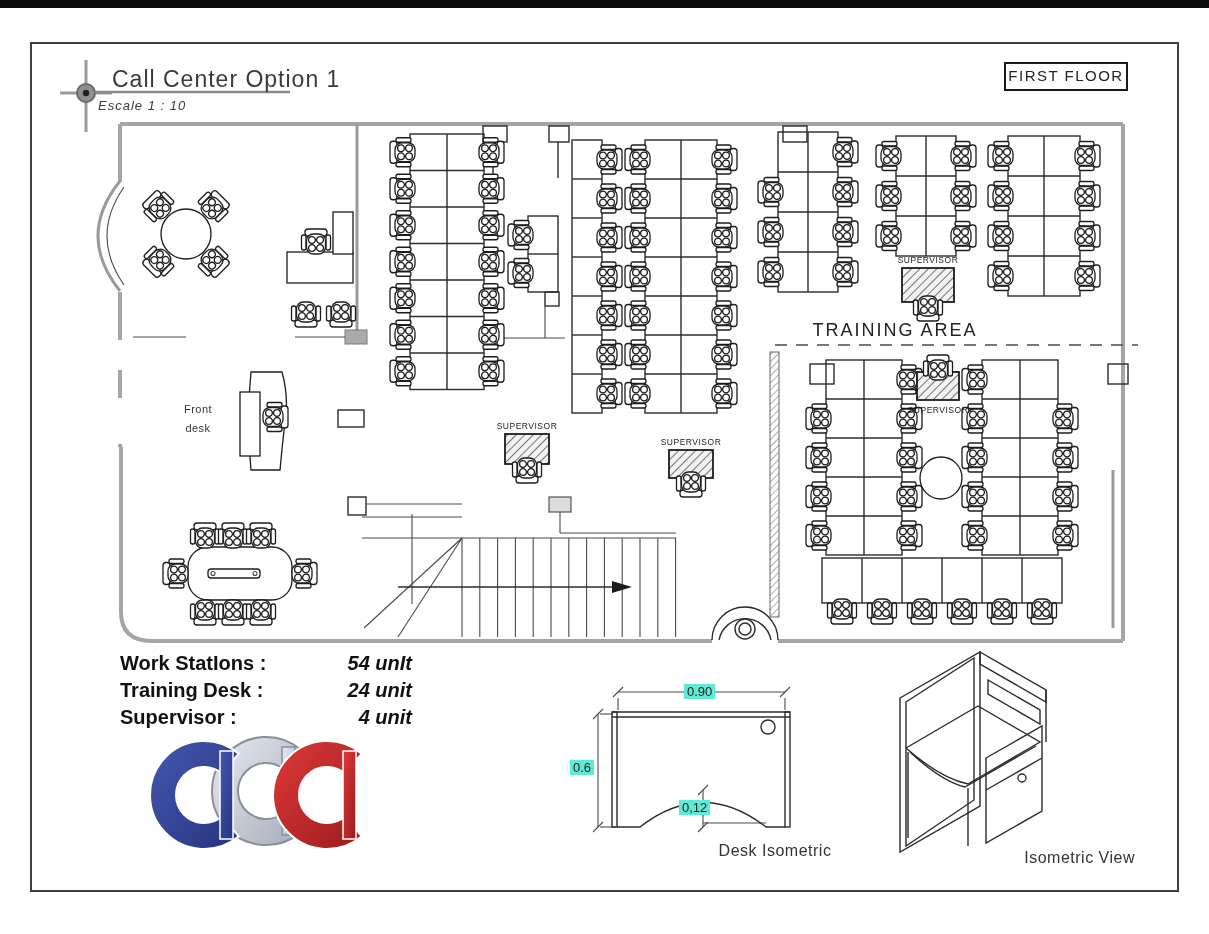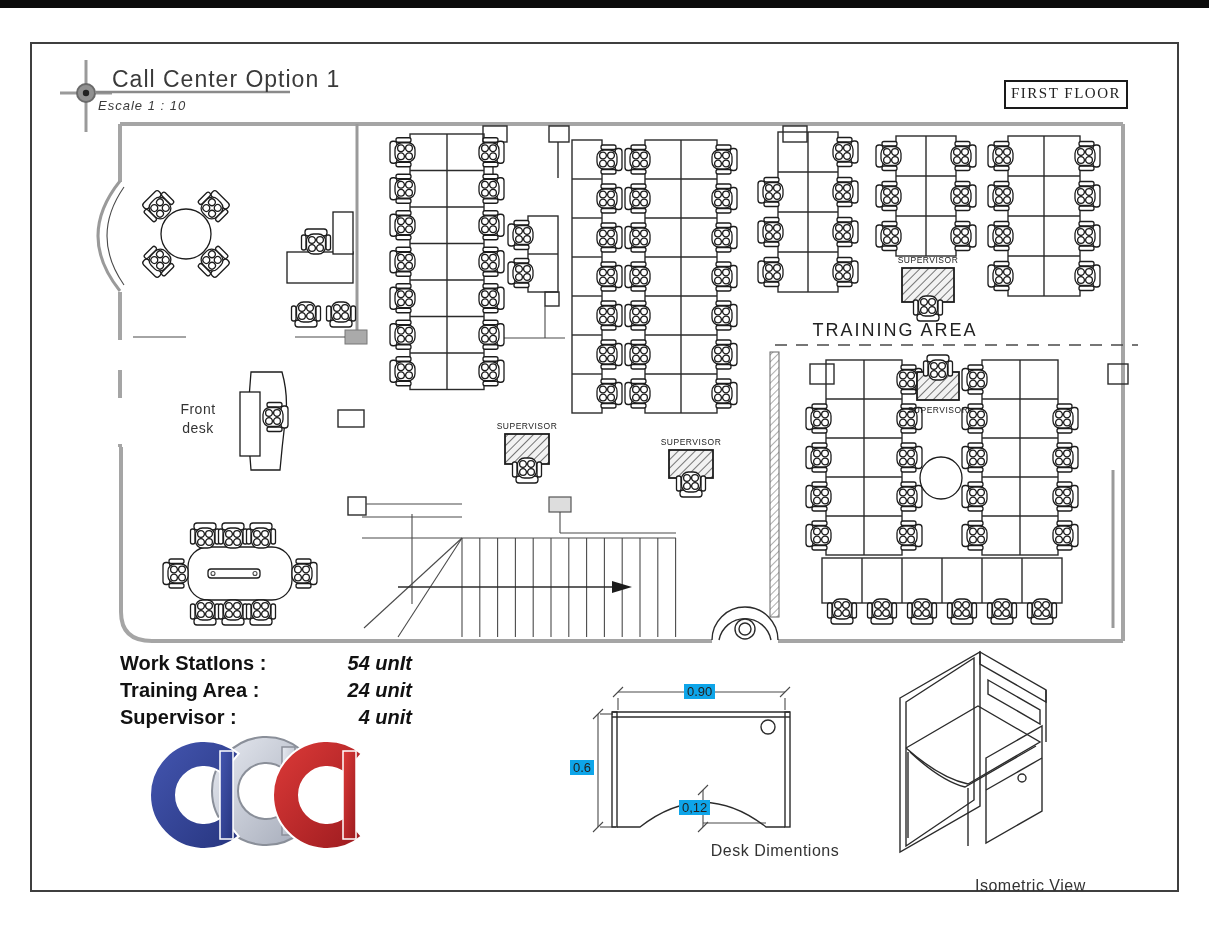--- a/index.html
+++ b/index.html
@@ -6,27 +6,27 @@
   #stage{position:relative;width:1209px;height:934px;background:#fff;overflow:hidden;
          font-family:"Liberation Sans",sans-serif;color:#2b2b2b;}
   #topbar{position:absolute;left:0;top:0;width:1209px;height:8px;background:#0b0b0b;}
   #sheet{position:absolute;left:30px;top:42px;width:1145px;height:846px;border:2px solid #3f3f3f;}
   svg{position:absolute;left:0;top:0;}
   .abs{position:absolute;}
   .title{font-size:23px;letter-spacing:1px;color:#3a3a3a;}
   .escale{font-size:13px;letter-spacing:1px;color:#3a3a3a;}
   .floorbox{border:2px solid #1a1a1a;width:120px;height:22px;text-align:center;
             font-size:15px;letter-spacing:1.5px;padding-top:3px;color:#222;}
-  .planlabel{font-size:14px;color:#333;letter-spacing:.5px;}
+  .planlabel{font-size:11px;color:#333;letter-spacing:.5px;}
   .talabel{font-size:18px;letter-spacing:2px;color:#222;text-align:center;width:180px;}
   .legend{font-weight:bold;font-size:20px;color:#111;}
   .legend .row{display:flex;height:27px;line-height:27px;}
   .legend .lab{width:192px;display:inline-block;}
   .legend .val{width:100px;display:inline-block;text-align:right;font-style:italic;}
-  .dimlab{font-size:13px;color:#222;background:#0ea5e9;padding:0 3px;}
+  .dimlab{font-size:13px;color:#222;background:#5eead4;padding:0 3px;}
   .caption{font-size:16px;color:#333;letter-spacing:.5px;}
   
   .wall{stroke:#a5a5a5;stroke-width:4;fill:none;}
   .wall2{stroke:#9a9a9a;stroke-width:3;fill:none;}
   .ln{stroke:#2b2b2b;stroke-width:1.4;fill:none;}
   .thin{stroke:#4a4a4a;stroke-width:1.1;fill:none;}
   .furn{stroke:#1c1c1c;stroke-width:1.3;fill:#fff;}
   .dash{stroke:#4a4a4a;stroke-width:1.6;fill:none;stroke-dasharray:12 9;}
   .suplab{font-size:8.5px;letter-spacing:.5px;fill:#1a1a1a;text-anchor:middle;
           font-family:"Liberation Sans",sans-serif;}
@@ -1301,38 +1301,38 @@
         <line x1="60" y1="93" x2="112" y2="93" class="wall2"></line>
         <line x1="86" y1="60" x2="86" y2="132" class="wall2"></line>
         <circle cx="86" cy="93" r="9" fill="#909090" stroke="#6a6a6a" stroke-width="2"></circle>
         <circle cx="86" cy="93" r="3.2" fill="#222"></circle>
         <line x1="95" y1="92" x2="290" y2="92" stroke="#8a8a8a" stroke-width="2.5"></line>
       </g>
   </svg>
 
   <div class="abs title" style="left:112px;top:66px;">Call Center Option 1</div>
   <div class="abs escale" style="left:98px;top:98px;font-style:italic;">Escale 1 : 10</div>
-  <div class="abs floorbox" style="left:1004px;top:80px;font-family:Liberation Serif, serif;">FIRST FLOOR</div>
+  <div class="abs floorbox" style="left:1004px;top:62px;">FIRST FLOOR</div>
 
   <div class="abs planlabel" style="left:172px;top:400px;width:52px;text-align:center;line-height:19px;">Front desk</div>
   <div class="abs talabel" style="left:805px;top:320px;">TRAINING AREA</div>
 
   <div class="abs legend" style="left:120px;top:650px;">
     <div class="row">
       <span class="lab">Work StatIons :</span>
       <span class="val">54 unIt</span>
     </div>
     <div class="row">
-      <span class="lab">Training Area :</span>
+      <span class="lab">Training Desk :</span>
       <span class="val">24 unit</span>
     </div>
     <div class="row">
       <span class="lab">Supervisor :</span>
       <span class="val">4 unit</span>
     </div>
   </div>
 
   <div class="abs dimlab" style="left:684px;top:684px;">0.90</div>
   <div class="abs dimlab" style="left:570px;top:760px;">0.6</div>
   <div class="abs dimlab" style="left:679px;top:800px;">0,12</div>
-  <div class="abs caption" style="left:700px;top:842px;width:150px;text-align:center;">Desk Dimentions</div>
-  <div class="abs caption" style="left:975px;top:877px;width:160px;text-align:left;">Isometric View</div>
+  <div class="abs caption" style="left:700px;top:842px;width:150px;text-align:center;">Desk Isometric</div>
+  <div class="abs caption" style="left:975px;top:849px;width:160px;text-align:right;">Isometric View</div>
 </div>
 
 </body></html>

